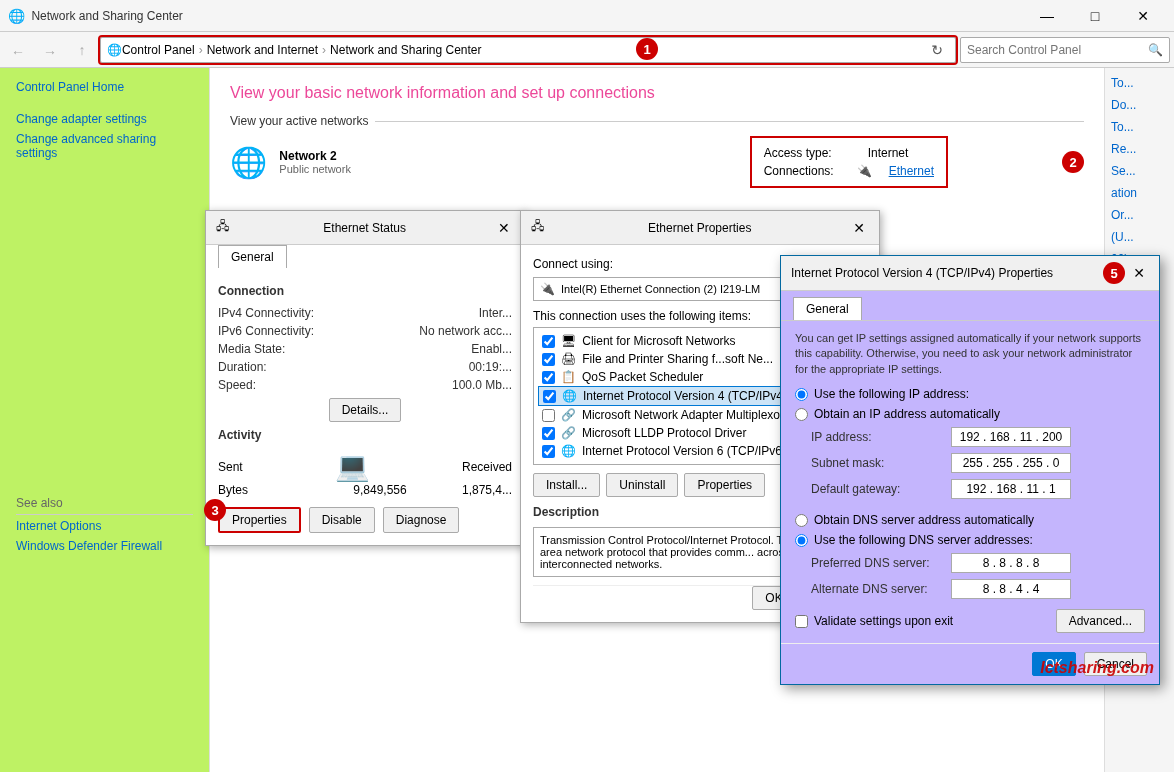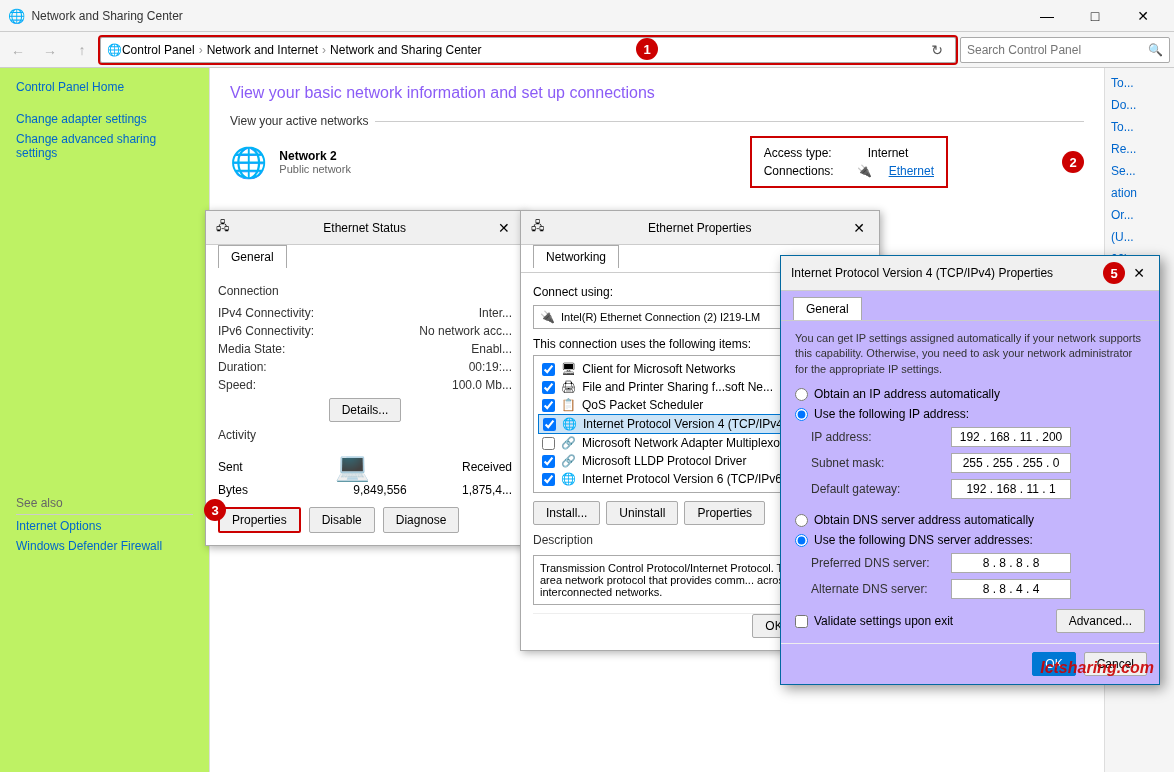--- a/index.html
+++ b/index.html
@@ -25,21 +25,21 @@
     
     .main-content { display: flex; height: calc(772px - 32px - 36px); }
 
     
     .sidebar { width: 210px; background: #bef264; border-right: 1px solid #ddd; padding: 12px 16px; flex-shrink: 0; }
     .sidebar-link { color: #0066cc; cursor: pointer; text-decoration: none; display: block; margin-bottom: 6px; font-size: 12px; }
     .see-also { font-size: 12px; color: #666; margin-top: 10px; }
 
     
     .content-pane { flex: 1; background: white; padding: 16px 20px; overflow: auto; }
-    .page-title { color: #8b5cf6; font-size: 16px; margin-bottom: 12px; }
+    .page-title { color: #ec4899; font-size: 16px; margin-bottom: 12px; }
     .section-header { font-size: 12px; color: #333; margin-bottom: 8px; display: flex; align-items: center; gap: 6px; }
     .section-line { flex: 1; height: 1px; background: #ccc; }
 
     
     .network-box { display: flex; align-items: center; gap: 40px; margin-bottom: 12px; }
     .network-name { font-weight: bold; font-size: 12px; }
     .network-type { font-size: 11px; color: #666; }
     .access-box { border: 2px solid #cc0000; padding: 8px 12px; background: white; }
     .access-row { display: flex; align-items: center; gap: 16px; margin-bottom: 4px; }
     .access-row:last-child { margin-bottom: 0; }
@@ -53,21 +53,21 @@
 
     
     .badge { width: 22px; height: 22px; border-radius: 50%; background: #cc0000; color: white; font-size: 13px; font-weight: bold; display: flex; align-items: center; justify-content: center; position: absolute; }
 
     
     .dialog { position: absolute; background: white; border: 1px solid #aaa; box-shadow: 2px 2px 8px rgba(0,0,0,0.3); }
     .dialog-title-bar { background: #f0f0f0; border-bottom: 1px solid #ccc; padding: 6px 10px; display: flex; align-items: center; justify-content: space-between; font-size: 12px; }
     .dialog-close { width: 20px; height: 20px; border: none; background: transparent; cursor: pointer; font-size: 14px; }
     .dialog-tab { display: inline-block; padding: 4px 12px; border: 1px solid #aaa; border-bottom: none; background: white; cursor: pointer; font-size: 12px; }
     .dialog-body { padding: 12px; }
-    .section-label { font-weight: normal; font-size: 12px; margin-bottom: 8px; color: #333; }
+    .section-label { font-weight: bold; font-size: 12px; margin-bottom: 8px; color: #333; }
     .info-row { display: flex; justify-content: space-between; margin-bottom: 4px; font-size: 12px; }
     .info-label { color: #333; min-width: 140px; }
     .info-value { color: #333; text-align: right; }
     .btn { padding: 4px 12px; border: 1px solid #aaa; background: #f0f0f0; cursor: pointer; font-size: 12px; border-radius: 2px; }
     .btn-primary { background: #0078d4; color: white; border-color: #0078d4; }
     .activity-row { display: flex; align-items: center; gap: 10px; font-size: 12px; }
     .activity-col { text-align: center; }
     .properties-btn { border: 2px solid #cc0000 !important; font-weight: normal; }
 
     
@@ -275,23 +275,20 @@
     </div>
   </div>
 </div>
 
 <div class="eth-props">
   <div class="dialog-title-bar">
     <span>🖧</span>
     <span style="margin-left:6px;">Ethernet Properties</span>
     <button class="dialog-close">✕</button>
   </div>
-  <div style="padding: 0 12px 4px 12px; border-bottom:1px solid #ccc;">
-    <div class="dialog-tab">Networking</div>
-  </div>
   <div class="dialog-body">
     <div style="font-size:12px; margin-bottom:6px;">Connect using:</div>
     <div style="display:flex; align-items:center; gap:6px; border:1px solid #aaa; padding:4px 6px; margin-bottom:8px;">
       <span>🔌</span>
       <span style="font-size:11px;">Intel(R) Ethernet Connection (2) I219-LM</span>
     </div>
     <div style="font-size:12px; margin-bottom:4px;">This connection uses the following items:</div>
     <div class="items-list">
       <div class="checkbox-item">
         <input type="checkbox" checked="" style=""> 
@@ -354,26 +351,26 @@
       <button class="dialog-close">✕</button>
     </div>
   </div>
   <div style="padding: 0 12px 0 12px; border-bottom:1px solid #ccc;">
     <div class="general-tab">General</div>
   </div>
   <div class="ipv4-body">
     <div class="info-text">You can get IP settings assigned automatically if your network supports this capability. Otherwise, you need to ask your network administrator for the appropriate IP settings.</div>
 
     <div class="radio-option">
+      <input type="radio" name="ipMode" checked="" style="">
+      <span>Use the following IP address:</span>
+    </div>
+    <div class="radio-option">
       <input type="radio" name="ipMode" style="">
       <span>Obtain an IP address automatically</span>
-    </div>
-    <div class="radio-option">
-      <input type="radio" name="ipMode" checked="" style="">
-      <span>Use the following IP address:</span>
     </div>
 
     <div class="ip-field-row">
       <span class="ip-field-label">IP address:</span>
       <input class="ip-input" value="192 . 168 . 11 . 200" style="">
     </div>
     <div class="ip-field-row">
       <span class="ip-field-label">Subnet mask:</span>
       <input class="ip-input" value="255 . 255 . 255 . 0" style="">
     </div>

